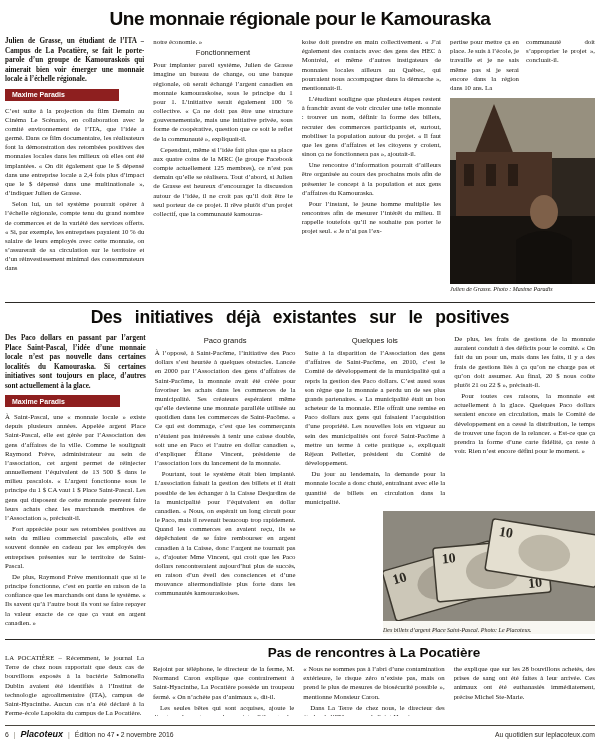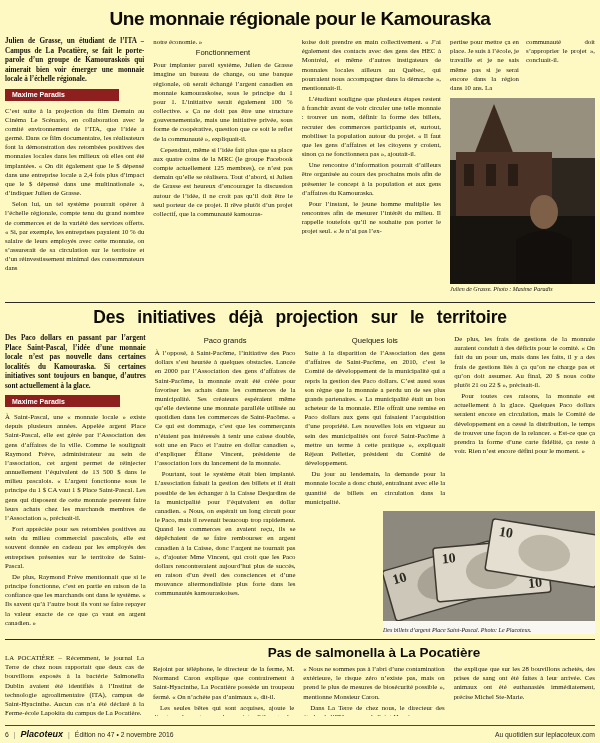--- a/index.html
+++ b/index.html
@@ -1,20 +1,20 @@
 <!DOCTYPE html>
 <html><head>
 <meta charset="utf-8">
 <style>
   * { box-sizing: border-box; margin: 0; padding: 0; }
   html, body { margin: 0; }
   body { background: #888; font-family: "Liberation Serif", serif; }
   .page {
     position: relative; width: 600px; height: 743px; margin: 0 auto;
-    background: #fef9c3; color: #17140f; overflow: hidden;
+    background: #ffffff; color: #17140f; overflow: hidden;
     padding: 6px 5px 0 5px;
   }
   .h1 {
     font-family: "Liberation Sans", sans-serif; font-weight: bold;
     font-size: 19px; letter-spacing: -0.4px; text-align: center;
     margin: 2px 0 7px 0; color: #0e0c09;
   }
   .h2 {
     font-family: "Liberation Sans", sans-serif; font-weight: bold;
     font-size: 17.5px; letter-spacing: -0.2px; word-spacing: 8px;
@@ -114,25 +114,25 @@
           <ellipse cx="94" cy="114" rx="14" ry="17" fill="#7e6049"></ellipse>
           <path d="M66 186 L66 142 Q94 124 122 142 L122 186 Z" fill="#120f0c"></path>
         </svg>
       </div>
       <p class="caption">Julien de Grasse. Photo : Maxime Paradis</p>
     </div>
   </div>
 
   <hr class="divider">
 
-  <h2 class="h2">Des initiatives déjà projection sur le territoire</h2>
+  <h2 class="h2">Des initiatives déjà existantes sur le positives</h2>
 
   <div class="cols a2-body">
     <div class="col">
-      <p class="lede">Des Paco dollars en passant par l’argent Place Saint-Pascal, l’idée d’une monnaie locale n’est pas nouvelle dans certaines localités du Kamouraska. Si certaines initiatives sont toujours en banque, d’autres sont actuellement à la glace.</p>
+      <p class="lede">Des Paco dollars en passant par l’argent Place Saint-Pascal, l’idée d’une monnaie locale n’est pas nouvelle dans certaines localités du Kamouraska. Si certaines initiatives sont toujours en place, d’autres sont actuellement à la glace.</p>
       <div class="byline">
         <span>Maxime Paradis</span>
       </div>
       <p class="body noindent">À Saint-Pascal, une « monnaie locale » existe depuis plusieurs années. Appelée argent Place Saint-Pascal, elle est gérée par l’Association des gens d’affaires de la ville. Comme le soulignait Raymond Frève, administrateur au sein de l’association, cet argent permet de réinjecter annuellement l’équivalent de 13 500 $ dans le milieu pascalois. « L’argent fonctionne sous le principe du 1 $ CA vaut 1 $ Place Saint-Pascal. Les gens qui disposent de cette monnaie peuvent faire leurs achats chez les marchands membres de l’Association », précisait-il.</p>
       <p class="body">Fort appréciée pour ses retombées positives au sein du milieu commercial pascalois, elle est souvent donnée en cadeau par les employés des entreprises présentes sur le territoire de Saint-Pascal.</p>
       <p class="body">De plus, Raymond Frève mentionnait que si le principe fonctionne, c’est en partie en raison de la confiance que les marchands ont dans le système. « Ils savent qu’à l’autre bout ils vont se faire repayer la valeur exacte de ce que ça vaut en argent canadien. »</p>
     </div>
     <div class="col">
       <h4 class="subhead">Paco grands</h4>
       <p class="body noindent">À l’opposé, à Saint-Pacôme, l’initiative des Paco dollars s’est heurtée à quelques obstacles. Lancée en 2000 par l’Association des gens d’affaires de Saint-Pacôme, la monnaie avait été créée pour favoriser les achats dans les commerces de la municipalité. Ses créateurs espéraient même qu’elle devienne une monnaie parallèle utilisée au quotidien dans les commerces de Saint-Pacôme. « Ce qui est dommage, c’est que les commerçants n’étaient pas intéressés à tenir une caisse double, soit une en Paco et l’autre en dollar canadien », d’expliquer Éliane Vincent, présidente de l’association lors du lancement de la monnaie.</p>
@@ -172,21 +172,21 @@
     </div>
   </div>
 
   <hr class="divider">
 
   <div class="a3">
     <div class="a3-left">
       <p class="body noindent">LA POCATIÈRE – Récemment, le journal La Terre de chez nous rapportait que deux cas de bouvillons exposés à la bactérie Salmonella Dublin avaient été identifiés à l’Institut de technologie agroalimentaire (ITA), campus de Saint-Hyacinthe. Aucun cas n’a été déclaré à la Ferme-école Lapokita du campus de La Pocatière.</p>
     </div>
     <div class="a3-right">
-      <h3 class="h3">Pas de salmonella à La Pocatière</h3>
+      <h3 class="h3">Pas de rencontres à La Pocatière</h3>
       <div class="a3-cols">
         <div class="col">
           <p class="body noindent">Rejoint par téléphone, le directeur de la ferme, M. Normand Caron explique que contrairement à Saint-Hyacinthe, La Pocatière possède un troupeau fermé. « On n’achète pas d’animaux », dit-il.</p>
           <p class="body">Les seules bêtes qui sont acquises, ajoute le directeur, le sont pour des projets d’élevage des étudiants et ne sont pas en contact avec le troupeau.</p>
         </div>
         <div class="col">
           <p class="body noindent">« Nous ne sommes pas à l’abri d’une contamination extérieure, le risque zéro n’existe pas, mais on prend le plus de mesures de biosécurité possible », mentionne Monsieur Caron.</p>
           <p class="body">Dans La Terre de chez nous, le directeur des études de l’ITA campus de Saint-Hyacin-</p>
         </div>
         <div class="col">

